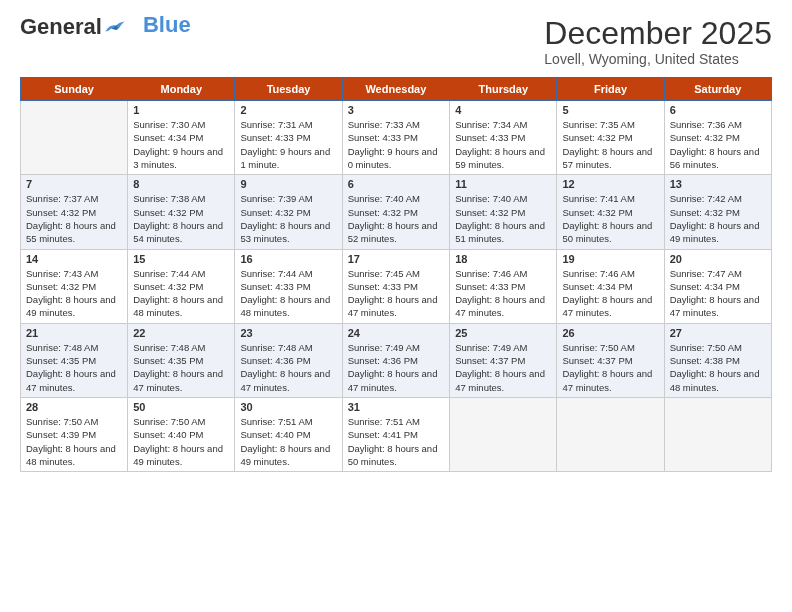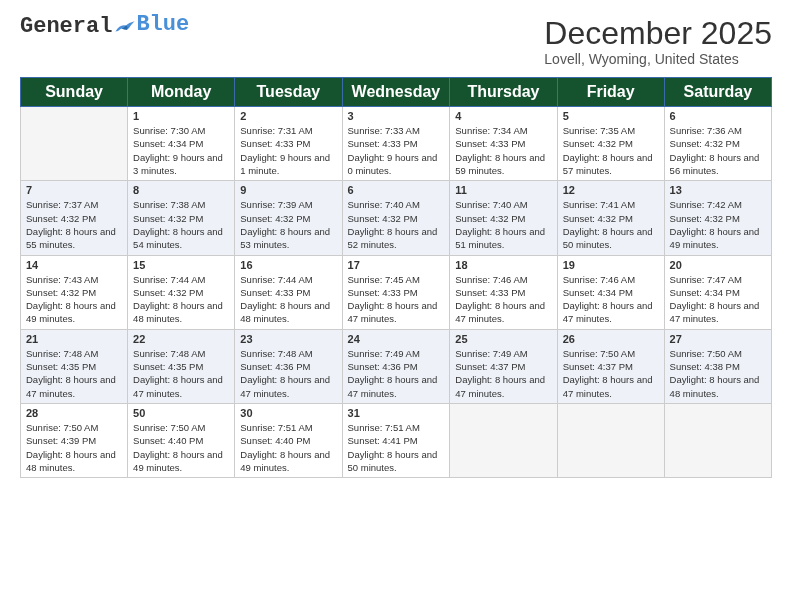--- a/index.html
+++ b/index.html
@@ -17,21 +17,20 @@
     .header-row {
       display: flex;
       align-items: flex-start;
       justify-content: space-between;
       margin-bottom: 10px;
     }
     .logo {
       display: flex;
       flex-direction: column;
       align-items: flex-end;
-      font-family: Liberation Mono, monospace;
     }
     .logo-text {
       display: flex;
       align-items: center;
       font-size: 22px;
       font-weight: bold;
       color: #333;
       line-height: 1;
     }
     .logo-general { color: #333; }
@@ -53,23 +52,23 @@
     .location-title {
       font-size: 14px;
       color: #555;
     }
     .calendar {
       width: 100%;
       border-collapse: collapse;
       border: 1px solid #ccc;
     }
     .calendar th {
-      background: #14532d;
+      background: #c2410c;
       color: #fff;
-      font-size: 16px;
+      font-size: 11px;
       font-weight: bold;
       text-align: center;
       padding: 5px 4px;
       border: 1px solid #3a6aaa;
     }
     .calendar td {
       vertical-align: top;
       border: 1px solid #ccc;
       padding: 3px 5px;
       width: 108px;
@@ -108,21 +107,21 @@
 
 <div class="container">
   <div class="header-row">
     <div class="logo">
       <div class="logo-text">
         <span class="logo-general">General</span>
         <svg class="logo-bird" viewBox="0 0 30 24" xmlns="http://www.w3.org/2000/svg">
           <path d="M2 18 Q8 8 16 10 Q20 6 28 4 Q22 10 20 14 Q14 16 10 14 Q6 18 2 18Z" fill="#4a90d9"></path>
           <path d="M16 10 Q20 12 18 16 Q14 16 10 14 Q14 14 16 10Z" fill="#2a6aaa"></path>
         </svg>
-        <div style="display:flex;flex-direction:column;margin-left:0;">
+        <div style="display:flex;flex-direction:column;margin-left:17px;">
           <span class="logo-blue" style="font-size:22px;font-weight:bold;line-height:1;margin-top:-4px;">Blue</span>
         </div>
       </div>
     </div>
     <div class="title-block">
       <div class="month-title">December 2025</div>
       <div class="location-title">Lovell, Wyoming, United States</div>
     </div>
   </div>
 

